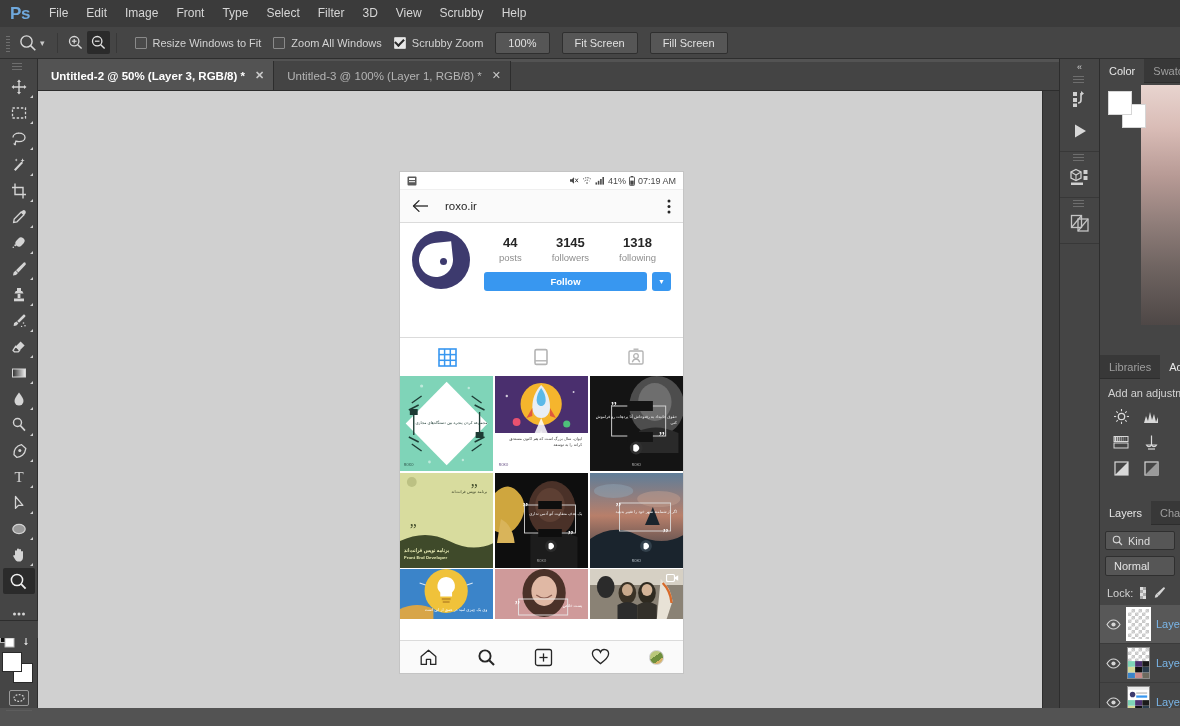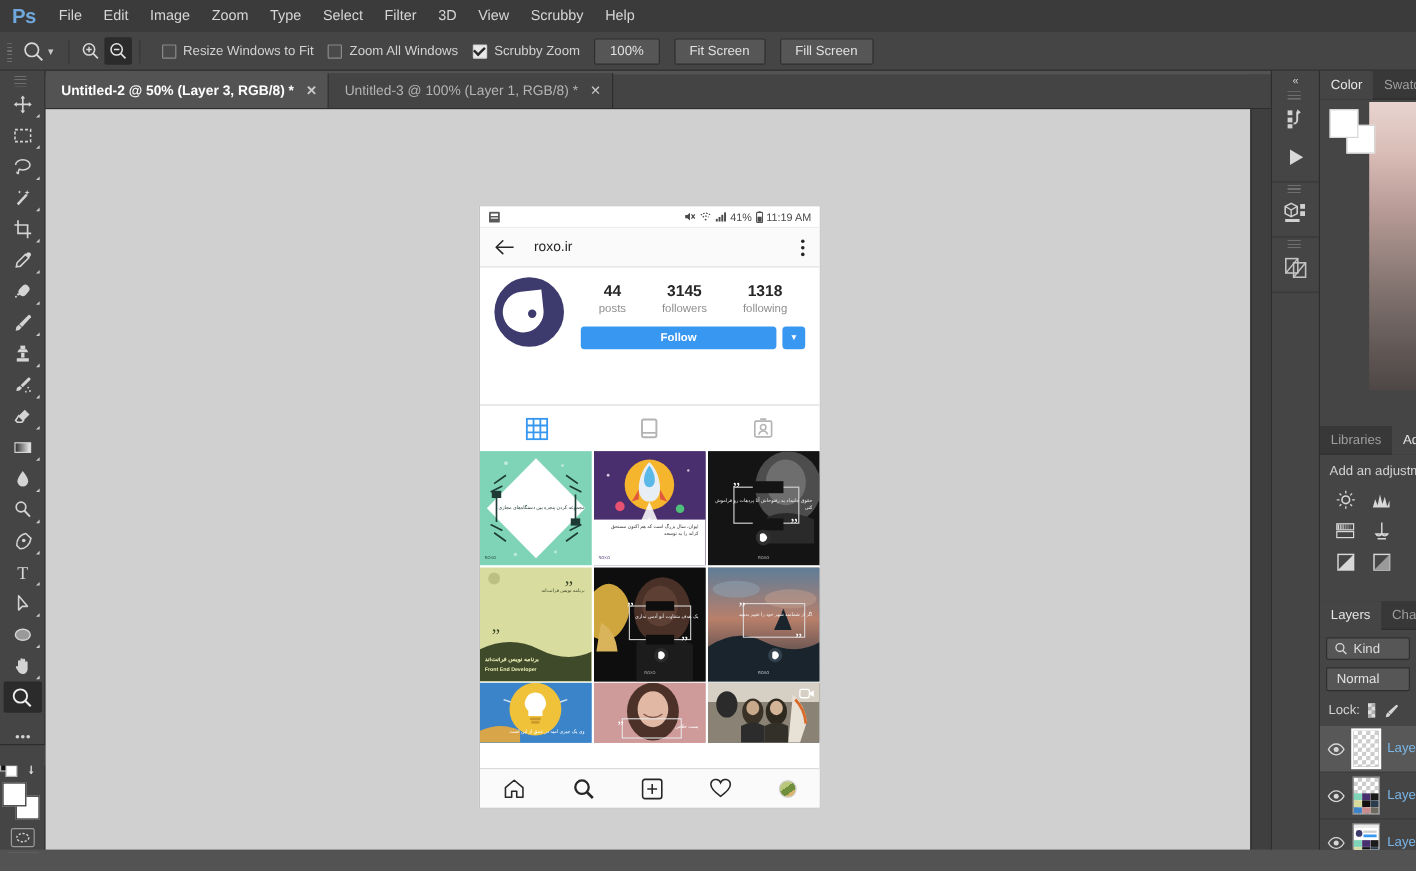--- a/index.html
+++ b/index.html
@@ -317,21 +317,21 @@
     display: flex; align-items: center; gap: 5px; padding: 0 6px;
     color: #dcdcdc; font-size: 11px;
   }
   .lay-blend {
     margin: 4px 5px; height: 20px;
     background: #565656; border: 1px solid #2f2f2f; border-radius: 2px;
     display: flex; align-items: center; padding: 0 8px;
     color: #e2e2e2; font-size: 11px;
   }
   .lay-lock {
-    display: flex; gap: 7px;
+    display: flex; align-items: center; gap: 7px;
     padding: 6px 14px 6px 7px;
     color: #d2d2d2; font-size: 11px;
   }
   .lockchk {
     width: 12px; height: 12px;
     background-image:
       linear-gradient(45deg,#a8a8a8 25%, transparent 25%, transparent 75%, #a8a8a8 75%),
       linear-gradient(45deg,#a8a8a8 25%, #dedede 25%, #dedede 75%, #a8a8a8 75%);
     background-size: 6px 6px; background-position: 0 0, 3px 3px;
   }
@@ -377,21 +377,21 @@
 </head>
 <body>
 
 <div id="app">
 
   <div class="menubar">
     <div class="ps-logo">Ps</div>
     <div class="menu-item">File</div>
     <div class="menu-item">Edit</div>
     <div class="menu-item">Image</div>
-    <div class="menu-item">Zoom</div>
+    <div class="menu-item">Front</div>
     <div class="menu-item">Type</div>
     <div class="menu-item">Select</div>
     <div class="menu-item">Filter</div>
     <div class="menu-item">3D</div>
     <div class="menu-item">View</div>
     <div class="menu-item">Scrubby</div>
     <div class="menu-item">Help</div>
   </div>
 
   <div class="optionsbar">
@@ -681,21 +681,21 @@
             </svg>
           </span>
           <span>41%</span>
           <span>
             <svg class="svgicon" width="6" height="10" viewBox="0 0 6 10">
               <rect x="2" y="0" width="2" height="1" fill="#4a4a4a"></rect>
               <rect x="0.5" y="1" width="5" height="8.4" rx="0.8" fill="none" stroke="#4a4a4a" stroke-width="0.9"></rect>
               <rect x="1.3" y="4.6" width="3.4" height="4.2" fill="#4a4a4a"></rect>
             </svg>
           </span>
-          <span>11:19 AM</span>
+          <span>07:19 AM</span>
         </span>
       </div>
 
       <div class="ph-navbar">
         <span>
           <svg class="svgicon" width="17" height="14" viewBox="0 0 17 14">
             <line x1="1.5" y1="7" x2="16" y2="7" stroke="#262626" stroke-width="1.3"></line>
             <path d="M7 1.6 L1.5 7 L7 12.4" fill="none" stroke="#262626" stroke-width="1.3" stroke-linecap="round" stroke-linejoin="round"></path>
           </svg>
         </span>

